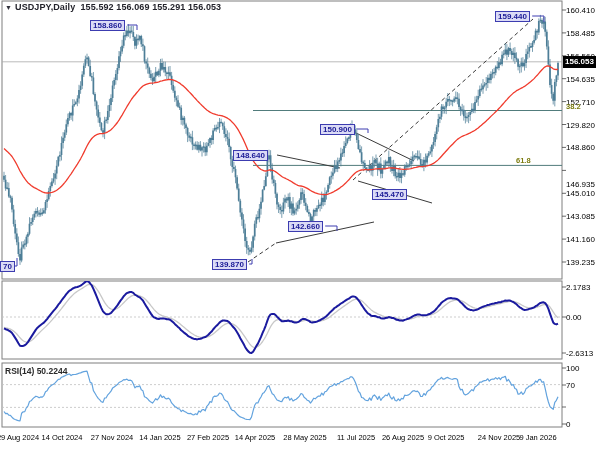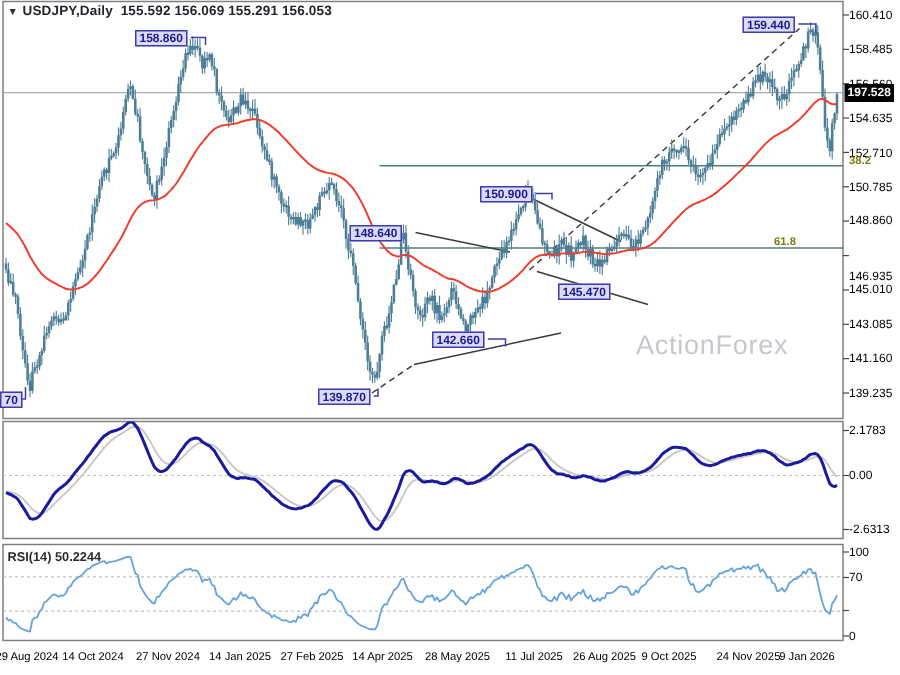--- a/index.html
+++ b/index.html
@@ -83,29 +83,28 @@
       <path d="M14.2 266L17 266L17 258" stroke="#3c3cb0" stroke-width="1" fill="none"></path>
     </svg>
 
   <div class="ovl title-bar">
     <span class="tri">▼</span><span>USDJPY,Daily</span>&nbsp;&nbsp;<span>155.592 156.069 155.291 156.053</span>
   </div>
 
 
   <div class="ovl ind-label" style="left:5px;top:366px;">RSI(14) 50.2244</div>
 
-  <div class="ovl watermark">ActionForex</div>
 
   <div id="overlays">
       <div class="ovl axis-lbl" style="top: 10px;">160.410</div>
       <div class="ovl axis-lbl" style="top: 32.9px;">158.485</div>
       <div class="ovl axis-lbl" style="top: 55.8px;">156.560</div>
       <div class="ovl axis-lbl" style="top: 78.7px;">154.635</div>
       <div class="ovl axis-lbl" style="top: 101.6px;">152.710</div>
-      <div class="ovl axis-lbl" style="top: 124.5px;">150.785</div>
+      <div class="ovl axis-lbl" style="top: 124.5px;">129.820</div>
       <div class="ovl axis-lbl" style="top: 147.4px;">148.860</div>
       <div class="ovl axis-lbl" style="top: 184px;">146.935</div>
       <div class="ovl axis-lbl" style="top: 193.3px;">145.010</div>
       <div class="ovl axis-lbl" style="top: 216.2px;">143.085</div>
       <div class="ovl axis-lbl" style="top: 239.1px;">141.160</div>
       <div class="ovl axis-lbl" style="top: 262px;">139.235</div>
       <div class="ovl axis-lbl" style="top: 287px;">2.1783</div>
       <div class="ovl axis-lbl" style="top: 317px;">0.00</div>
       <div class="ovl axis-lbl" style="top: 353px;">-2.6313</div>
       <div class="ovl axis-lbl" style="top: 368px;">100</div>
@@ -127,15 +126,15 @@
       <div class="ovl fib-lbl" style="left: 566px; top: 101.5px;">38.2</div>
       <div class="ovl fib-lbl" style="left: 516px; top: 156.4px;">61.8</div>
       <div class="ovl ptag" style="left: 90px; top: 20px;">158.860</div>
       <div class="ovl ptag" style="left: 495px; top: 11px;">159.440</div>
       <div class="ovl ptag" style="left: 320px; top: 124px;">150.900</div>
       <div class="ovl ptag" style="left: 233px; top: 150px;">148.640</div>
       <div class="ovl ptag" style="left: 372px; top: 189px;">145.470</div>
       <div class="ovl ptag" style="left: 288px; top: 221px;">142.660</div>
       <div class="ovl ptag" style="left: 212px; top: 259px;">139.870</div>
       <div class="ovl ptag" style="left: 0px; top: 261px;">70</div>
-      <div class="ovl cur-tag" style="left: 563px; top: 55.8px;">197.528</div>
+      <div class="ovl cur-tag" style="left: 563px; top: 55.8px;">156.053</div>
     </div>
 </div>
 
 </body></html>

